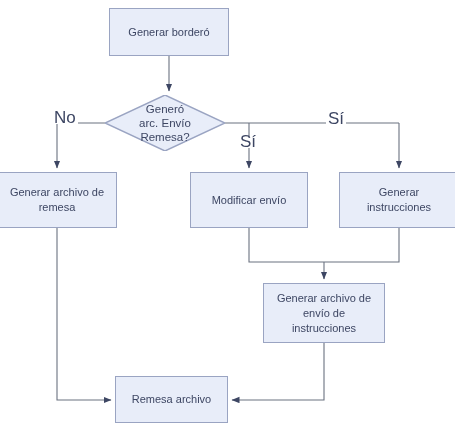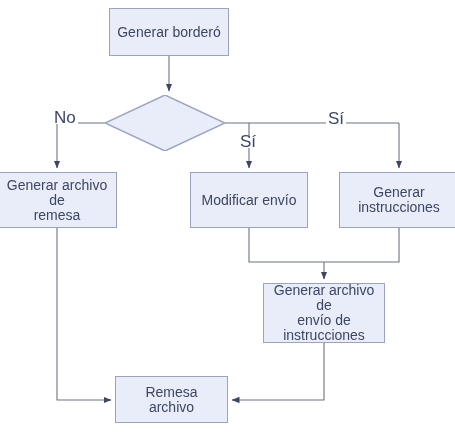--- a/index.html
+++ b/index.html
@@ -24,21 +24,21 @@
   .node-box {
     position: absolute;
     box-sizing: border-box;
     background: #e8edf9;
     border: 1px solid #9aa4c2;
     display: flex;
     align-items: center;
     justify-content: center;
     text-align: center;
     color: #3d4663;
-    font-size: 14px;
+    font-size: 11px;
     line-height: 15px;
     padding: 1px 6px;
     white-space: pre-line;
   }
   .diamond-wrap {
     position: absolute;
     display: flex;
     align-items: center;
     justify-content: center;
   }
@@ -101,20 +101,23 @@
 </svg>
 
 <div class="node-box" style="left:109px; top:8px; width:120px; height:48px;">
   <span>Generar borderó</span>
 </div>
 
 <div class="diamond-wrap" style="left:105px; top:95px; width:120px; height:56px;">
   <svg class="diamond-shape" viewBox="0 0 120 56" preserveAspectRatio="none">
     <polygon points="60,0 120,28 60,56 0,28" fill="#e8edf9" stroke="#9aa4c2" stroke-width="1.4"></polygon>
   </svg>
+  <span class="diamond-label">Generó
+arc. Envío
+Remesa?</span>
 </div>
 
 <div class="node-box" style="left:-3px; top:172px; width:120px; height:56px;">
   <span>Generar archivo de
 remesa</span>
 </div>
 
 <div class="node-box" style="left:190px; top:172px; width:118px; height:56px;">
   <span>Modificar envío</span>
 </div>

